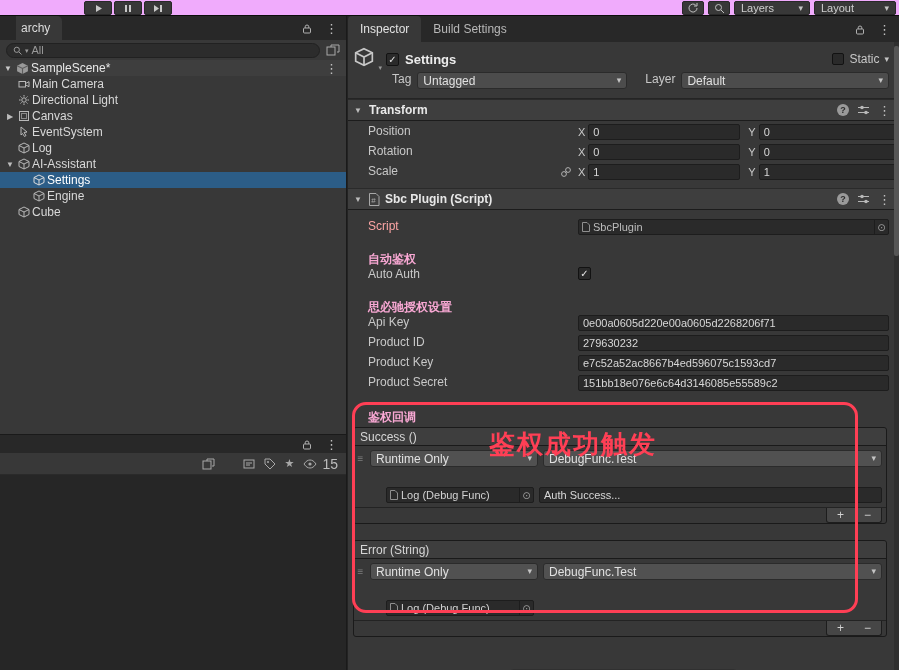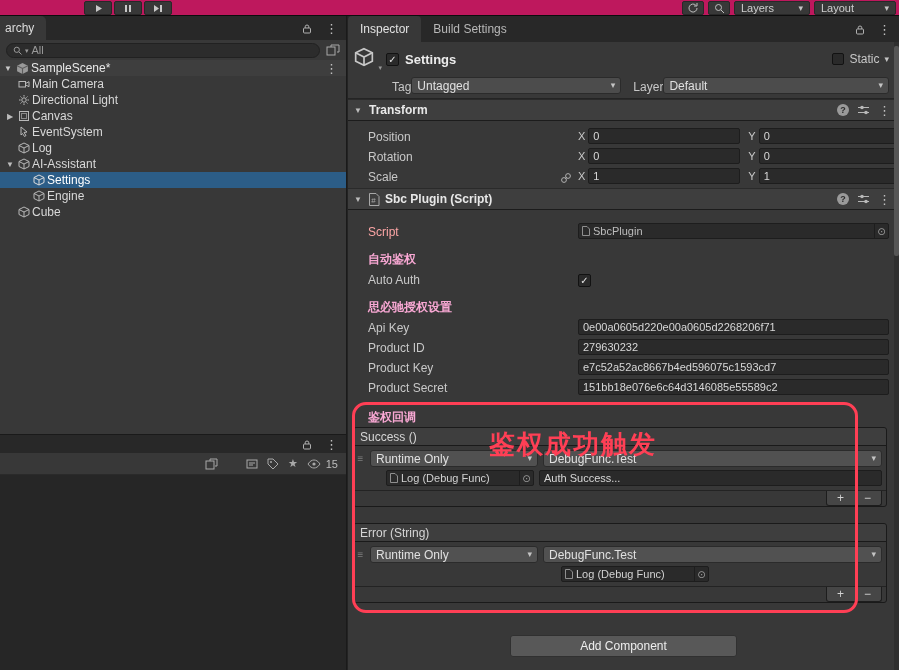--- a/index.html
+++ b/index.html
@@ -4,106 +4,106 @@
 <style>
   *{box-sizing:border-box;margin:0;padding:0;}
   html{background:#111;}
   body{width:899px;height:670px;position:relative;background:#383838;
        font-family:"Liberation Sans","DejaVu Sans",sans-serif;font-size:12px;color:#D2D2D2;overflow:hidden;}
   svg{display:block;}
   .caret{font-size:9px;color:#c4c4c4;line-height:1;}
   .kebab{font-size:13px;color:#c0c0c0;line-height:1;cursor:default;}
 
   
-  #topbar{position:absolute;left:0;top:0;width:899px;height:16px;background:#be185d;border-bottom:1px solid #0d0d0d;}
+  #topbar{position:absolute;left:0;top:0;width:899px;height:16px;background:#f0abfc;border-bottom:1px solid #0d0d0d;}
   .playgroup{position:absolute;left:84px;top:1px;display:flex;gap:2px;}
   .tbtn{width:28px;height:14px;background:#383838;border:1px solid #282828;border-radius:2px;display:flex;align-items:center;justify-content:center;}
   .topright{position:absolute;right:3px;top:1px;display:flex;gap:4px;align-items:center;}
   .ibtn{width:22px;height:14px;background:#383838;border:1px solid #282828;border-radius:2px;display:flex;align-items:center;justify-content:center;}
   .tddl{height:14px;background:#383838;border:1px solid #282828;border-radius:2px;display:flex;align-items:center;gap:5px;padding:0 6px;font-size:11px;color:#cfcfcf;}
   .tddl .txt{flex:1;}
   #layers-ddl{width:76px;} #layout-ddl{width:82px;}
 
   
   #hier{position:absolute;left:0;top:16px;width:347px;height:418px;background:#383838;border-right:1px solid #1a1a1a;}
   .tabbar{position:relative;height:24px;background:#282828;}
-  .htab{position:absolute;left:0;top:0;height:24px;padding:0 12px 0 5px;background:#383838;border-radius:0 5px 0 0;display:flex;align-items:center;color:#dcdcdc;}
+  .htab{position:absolute;left:16px;top:0;height:24px;padding:0 12px 0 5px;background:#383838;border-radius:0 5px 0 0;display:flex;align-items:center;color:#dcdcdc;}
   .tabicons{position:absolute;right:8px;top:0;height:24px;display:flex;align-items:center;gap:13px;}
   .searchrow{height:20px;display:flex;align-items:center;padding:0 6px;gap:6px;background:#383838;}
   .searchbox{flex:1;height:15px;background:#2c2c2c;border:1px solid #212121;border-radius:8px;display:flex;align-items:center;gap:3px;padding:0 6px;}
   .searchbox .stext{color:#9a9a9a;font-size:11px;}
   .scenerow{height:16px;background:#3e3e3e;display:flex;align-items:center;gap:2px;padding-left:2px;position:relative;}
   .scenerow .slabel{color:#e8e8e8;}
   .scenerow .kebab{position:absolute;right:8px;}
   .trow{display:flex;align-items:center;height:16px;gap:2px;}
   .trow .arrow{width:12px;flex:none;text-align:center;font-size:8px;color:#bcbcbc;}
   .trow .ticon{flex:none;}
   .tlabel{color:#d8d8d8;white-space:nowrap;}
   .trow.sel{background:#2C5D87;} .trow.sel .tlabel{color:#fff;}
 
   
   #botpanel{position:absolute;left:0;top:434px;width:347px;height:236px;background:#383838;border-right:1px solid #1a1a1a;border-top:1px solid #1a1a1a;display:flex;flex-direction:column;}
   .bp-tabbar{height:18px;background:#282828;position:relative;}
   .bp-tabbar .tabicons{height:18px;}
   .bp-toolbar{height:22px;background:#383838;border-bottom:1px solid #2a2a2a;display:flex;align-items:center;justify-content:flex-end;gap:9px;padding-right:8px;}
   .bp-toolbar .gap{width:10px;}
-  .bp-count{font-size:11px;color:#bdbdbd;margin-left:-4px;}
+  .bp-count{font-size:14px;color:#bdbdbd;margin-left:-4px;}
   .bp-content{flex:1;background:#262626;}
 
   
   #insp{position:absolute;left:347px;top:16px;width:552px;height:654px;background:#383838;border-left:1px solid #232323;}
   .itabbar{height:26px;background:#282828;display:flex;align-items:flex-end;position:relative;}
   .itab{height:26px;display:flex;align-items:center;padding:0 12px;color:#b8b8b8;}
   .itab.active{background:#383838;color:#e2e2e2;border-radius:4px 4px 0 0;}
   .itabbar .tabicons{height:26px;}
 
   .gohead{border-bottom:1px solid #242424;padding-bottom:4px;}
   .gorow1{display:flex;align-items:center;height:30px;padding:4px 10px 0 6px;gap:6px;}
   .goiconwrap{width:26px;height:24px;position:relative;flex:none;}
   .goiconwrap .caret{position:absolute;right:-2px;bottom:0;font-size:7px;color:#9a9a9a;}
   .goname{font-size:13px;font-weight:bold;color:#ececec;}
   .spacer{flex:1;}
   .staticgrp{display:flex;align-items:center;gap:5px;color:#c8c8c8;}
   .cb{width:13px;height:13px;background:#2a2a2a;border:1px solid #121212;border-radius:2px;display:flex;align-items:center;justify-content:center;font-size:10px;color:#e4e4e4;flex:none;}
   .cb.small{width:12px;height:12px;}
-  .tagrow{display:flex;align-items:flex-end;height:22px;padding-left:44px;gap:0;}
+  .tagrow{display:flex;align-items:flex-start;height:22px;padding-left:44px;gap:6px;}
   .lbl{color:#c8c8c8;}
   .ddl{display:flex;align-items:center;gap:4px;background:#4c4c4c;border:1px solid #2b2b2b;border-radius:3px;height:17px;padding:0 5px;}
   .ddl .txt{flex:1;color:#e0e0e0;font-size:12px;white-space:nowrap;overflow:hidden;}
   #tag-ddl{width:210px;} #layer-ddl{flex:1;margin-right:10px;} .llabel{margin-left:12px;}
 
   .comphead{height:22px;background:#3e3e3e;border-top:1px solid #2a2a2a;border-bottom:1px solid #1c1c1c;display:flex;align-items:center;gap:5px;padding-left:4px;position:relative;}
   .comphead .foldout{font-size:8px;color:#bcbcbc;width:12px;text-align:center;}
   .comphead .ctitle{font-weight:bold;color:#e8e8e8;}
   .headicons{position:absolute;right:8px;display:flex;align-items:center;gap:8px;}
   .help-icon{width:12px;height:12px;border-radius:50%;background:#9a9a9a;color:#2b2b2b;font-size:9px;font-weight:bold;display:flex;align-items:center;justify-content:center;}
 
   .cbody{padding:3px 0 4px 0;}
-  .irow{display:flex;align-items:flex-end;height:20px;padding-left:20px;}
+  .irow{display:flex;align-items:flex-start;height:20px;padding-left:20px;}
   .ilabel{width:210px;flex:none;color:#c8c8c8;white-space:nowrap;position:relative;}
   .vec{display:flex;flex:1;gap:8px;margin-right:10px;}
   .axis{flex:1;display:flex;align-items:center;gap:3px;}
   .axlbl{color:#c8c8c8;font-size:11px;}
   .vfield,.tfield{flex:1;min-width:0;height:16px;background:#2a2a2a;border:1px solid #1d1d1d;border-radius:2px;color:#d8d8d8;font-size:11px;padding:0 4px;font-family:"Liberation Sans","DejaVu Sans",sans-serif;outline:none;}
   .linkicon{position:absolute;right:6px;top:2px;}
 
   .objfield{display:flex;align-items:center;gap:3px;background:#2a2a2a;border:1px solid #1d1d1d;border-radius:2px;height:16px;padding:0 0 0 3px;}
   .objfield .otext{flex:1;font-size:11px;color:#bdbdbd;white-space:nowrap;overflow:hidden;}
   .objfield .picker{width:14px;height:100%;border-left:1px solid #1d1d1d;display:flex;align-items:center;justify-content:center;color:#9a9a9a;font-size:10px;}
   .scriptfield{flex:1;margin-right:10px;}
   .dimlabel{color:#fca5a5;}
 
   .bhead{font-weight:bold;color:#f9a8d4;height:16px;display:flex;align-items:center;padding-left:20px;}
   .mt12{margin-top:12px;} .mt14{margin-top:14px;} .mt6{margin-top:6px;}
 
   .evbox{margin:2px 12px 0 5px;border:1px solid #1a1a1a;border-radius:3px;background:#383838;}
   .evhead{height:18px;background:#3e3e3e;border-bottom:1px solid #1a1a1a;display:flex;align-items:center;padding-left:6px;color:#d6d6d6;border-radius:3px 3px 0 0;}
   .evbody{padding:4px 2px;}
   .evrow{display:flex;align-items:center;gap:5px;}
-  .evrow+.evrow{margin-top:3px;justify-content:center;}
+  .evrow+.evrow{margin-top:20px;}
   .handle{width:9px;text-align:center;color:#7d7d7d;font-size:10px;flex:none;}
   .mode-ddl{width:168px;background:#515151;gap:37px;}
   .target-ddl{flex:1;margin-right:2px;background:#515151;}
   .ev-spacer{width:25px;flex:none;}
   .ev-obj{width:148px;flex:none;}
   .evfoot{height:16px;display:flex;justify-content:flex-end;padding-right:4px;border-top:1px solid #232323;}
   .ftab{width:56px;height:15px;background:#464646;border:1px solid #1d1d1d;border-top:none;border-radius:0 0 3px 3px;display:flex;align-items:center;justify-content:space-around;}
   .ftab span{color:#d2d2d2;font-size:12px;line-height:1;}
 
   .addcomp-wrap{display:flex;justify-content:center;margin-top:32px;}

